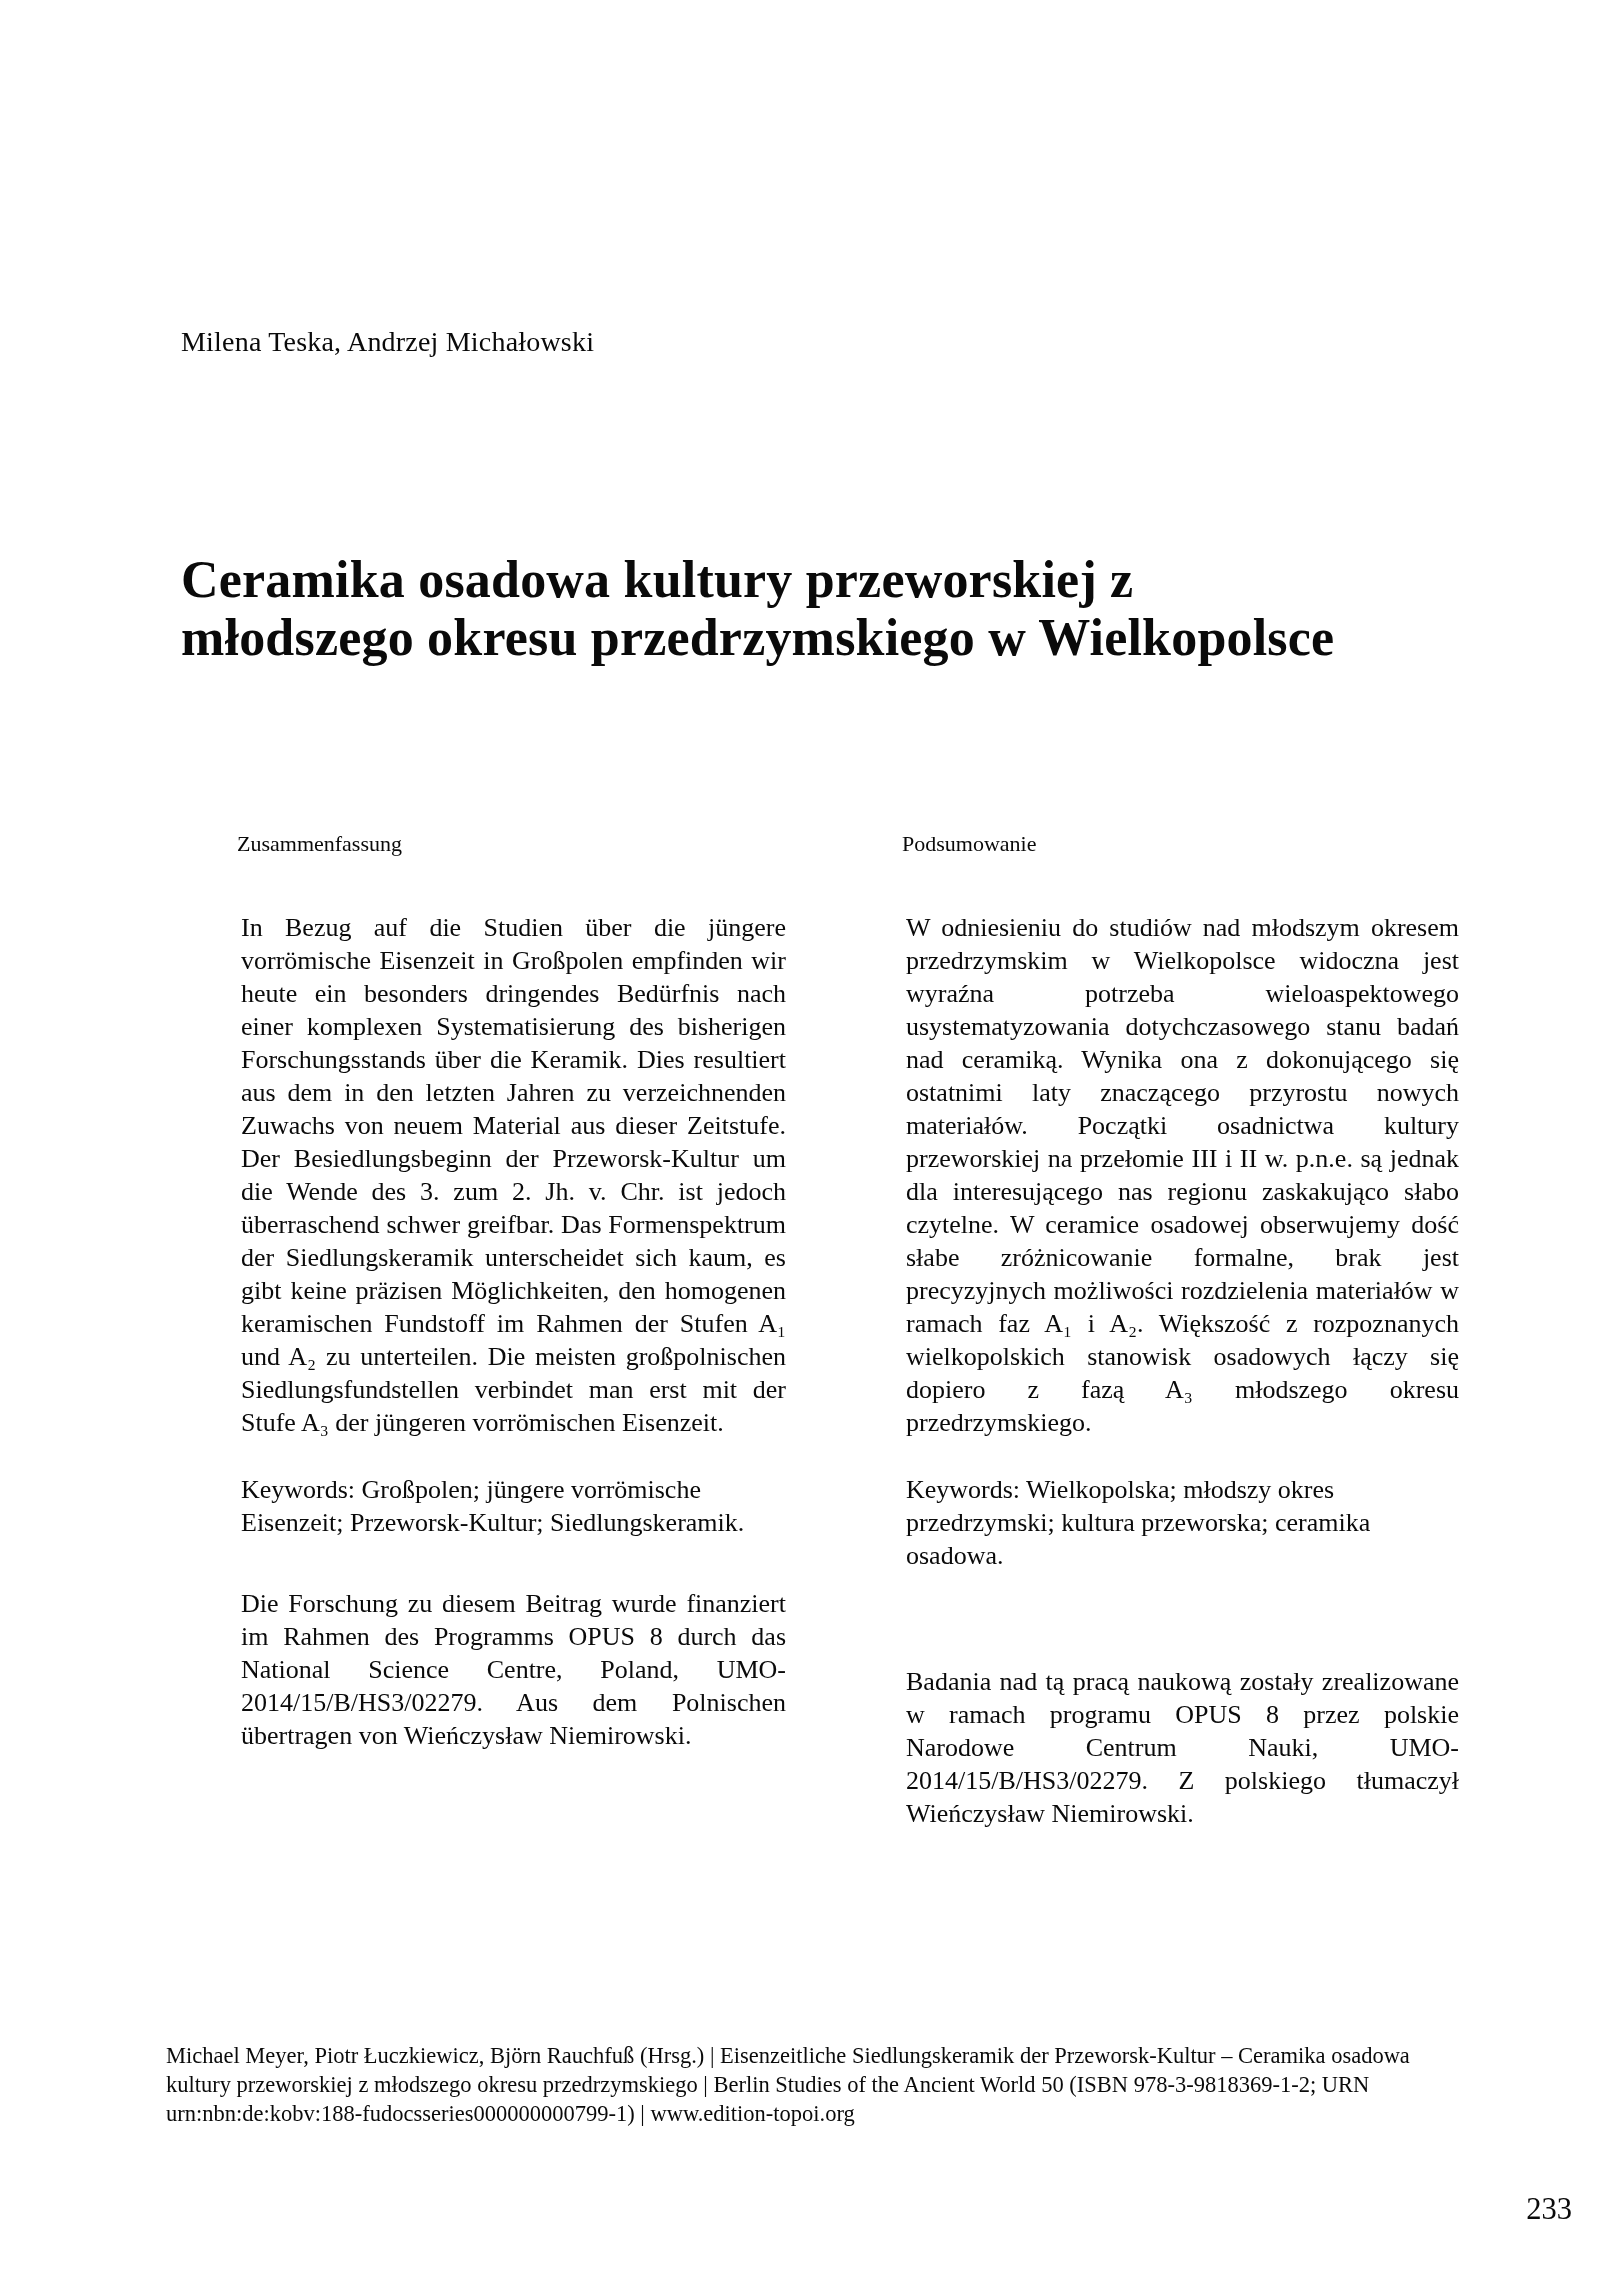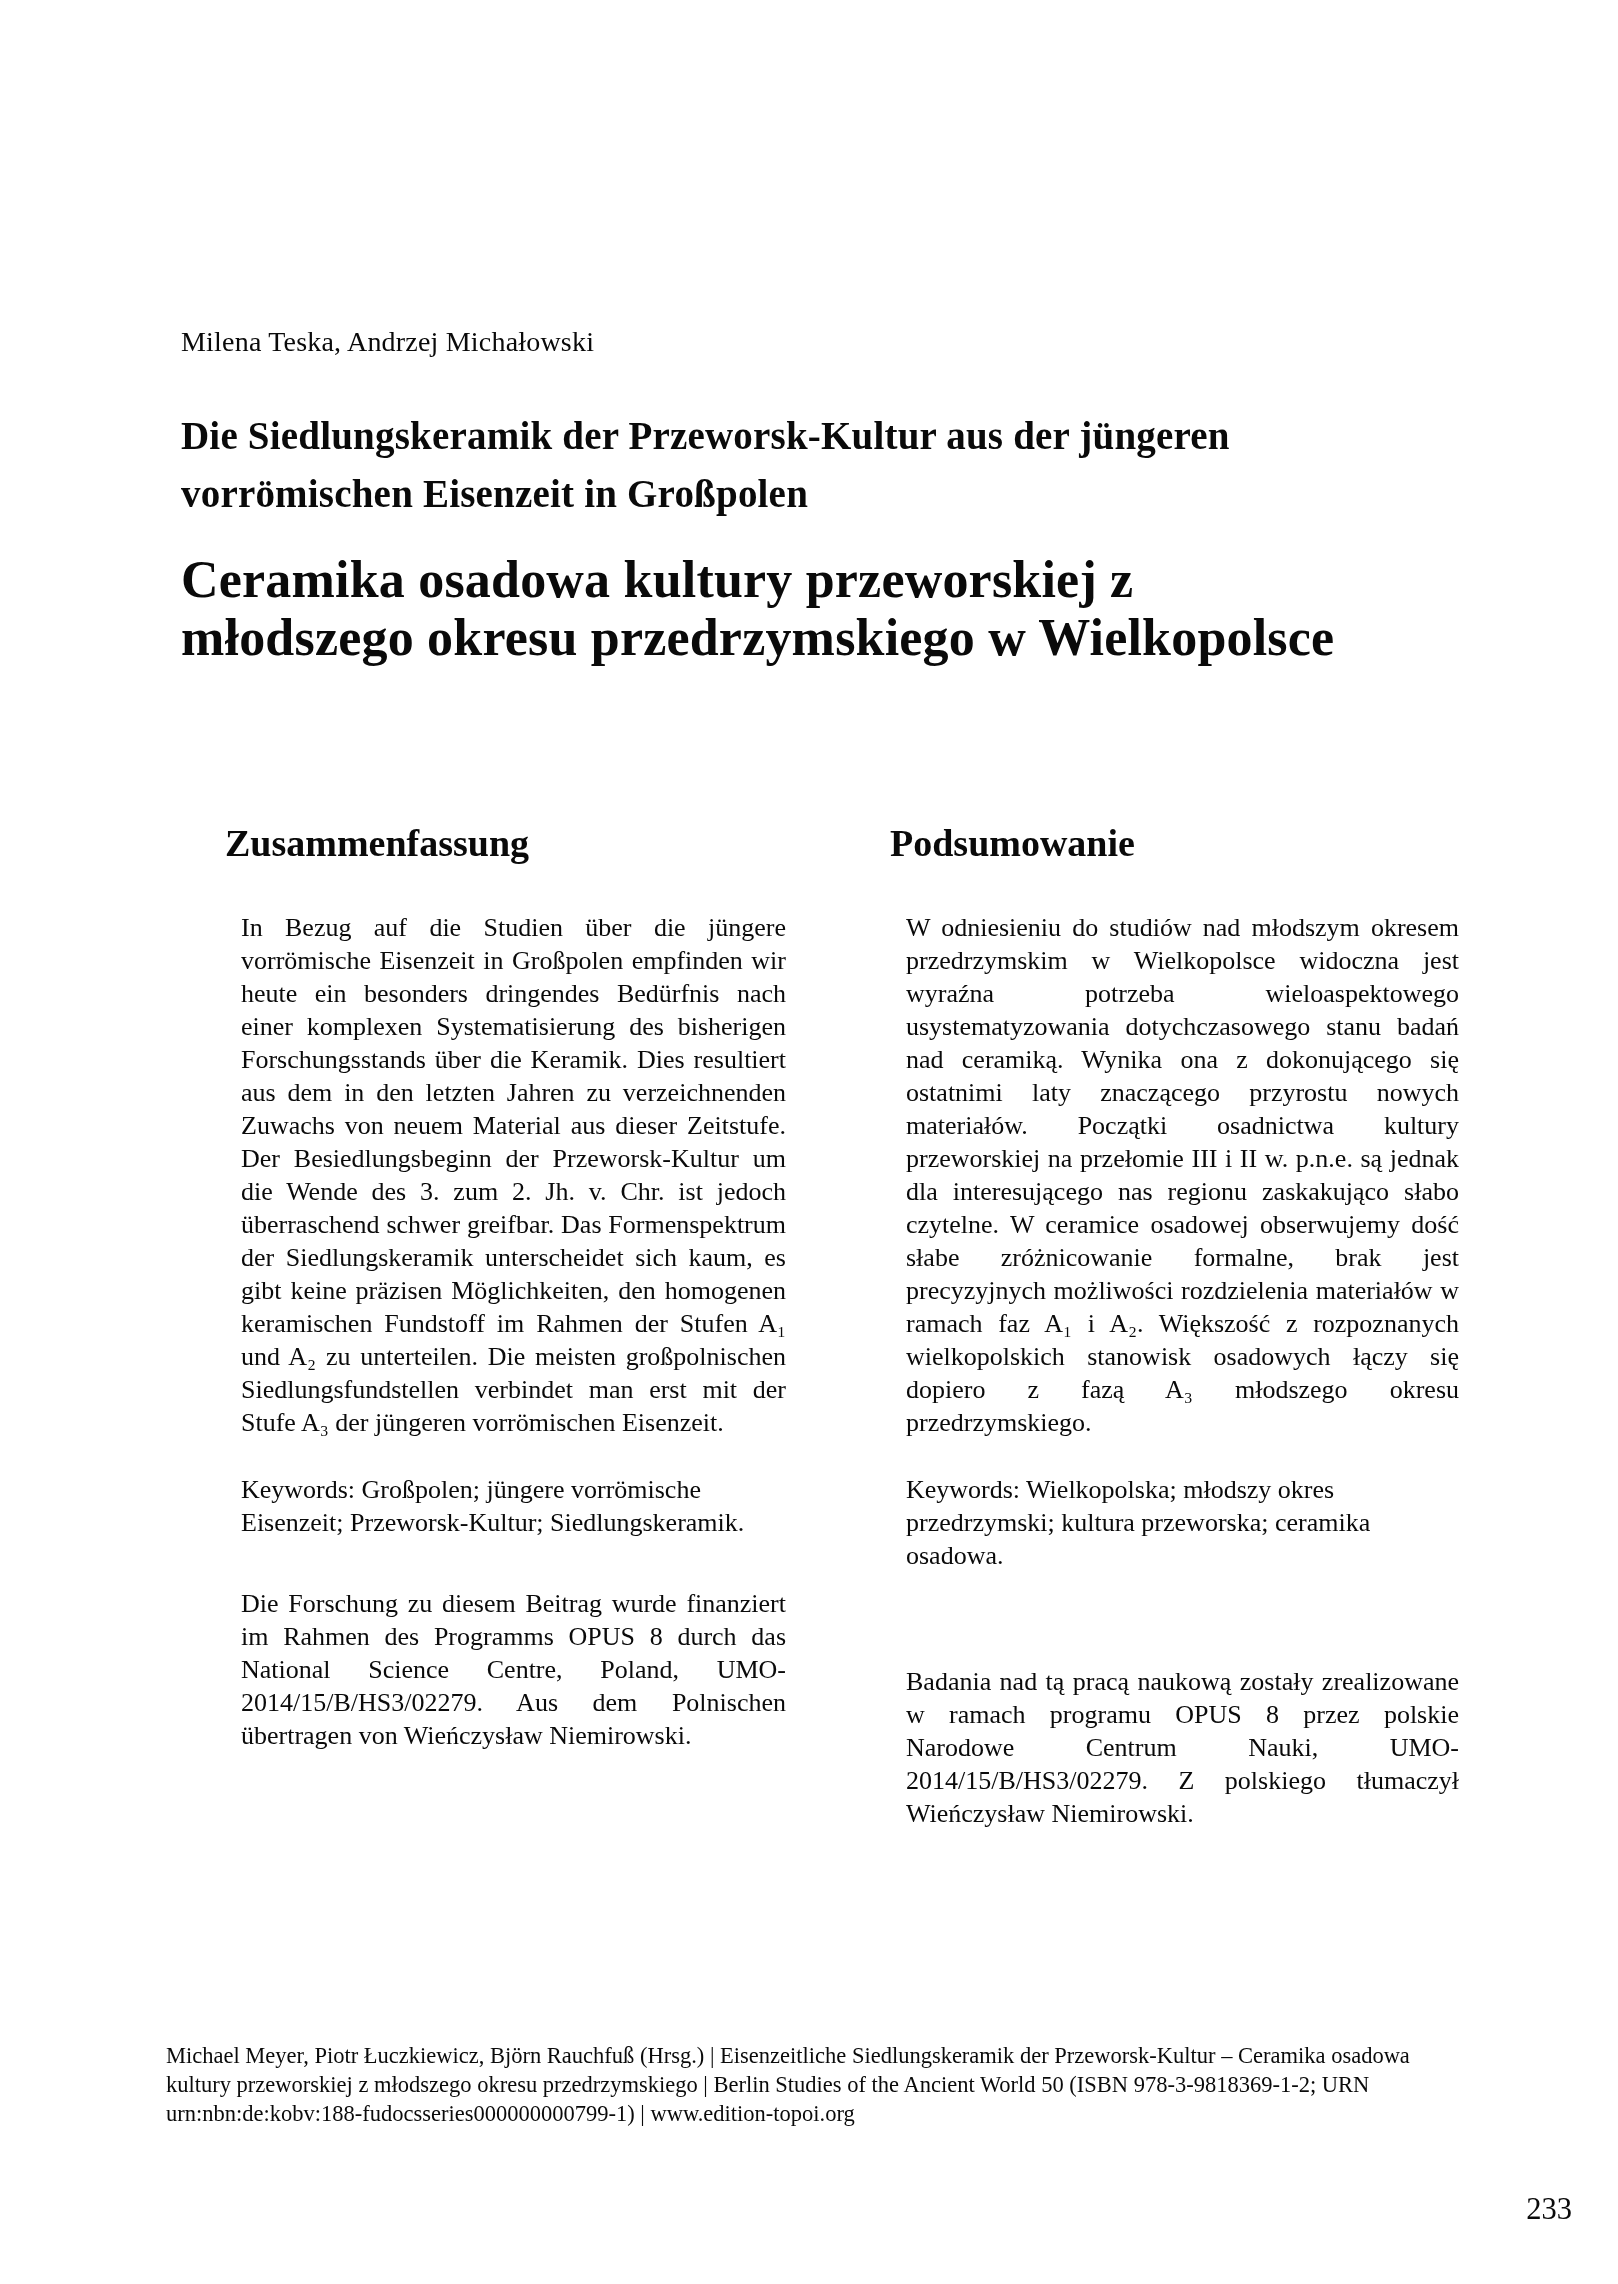--- a/index.html
+++ b/index.html
@@ -50,24 +50,24 @@
   }
 
   .column {
     position: absolute;
     top: 824px;
   }
   .column.left  { left: 225px;  width: 577px; }
   .column.right { left: 890px; width: 585px; }
 
   .col-heading {
-    font-size: 38px;
-    font-weight: 700;
+    font-size: 22px;
+    font-weight: 400;
     line-height: 39px;
-    margin: 0 0 48px 0;
+    margin: 0 0 48px 12px;
   }
 
   .abstract-body, .keywords, .funding {
     font-size: 26px;
     line-height: 33px;
     text-align: justify;
     margin: 16px;
   }
   .keywords {
     margin-top: 34px;
@@ -97,21 +97,20 @@
     line-height: 37px;
   }
 </style>
 </head>
 <body>
 
 <div class="page">
 
   <div class="authors">Milena Teska, Andrzej Michałowski</div>
 
-  <h1 class="title-de">Die Siedlungskeramik der Przeworsk-Kultur aus der jüngeren vorrömischen Eisenzeit in Großpolen</h1>
 
   <h1 class="title-pl">Ceramika osadowa kultury przeworskiej z młodszego okresu przedrzymskiego w Wielkopolsce</h1>
 
   <section class="column left">
     <h2 class="col-heading">Zusammenfassung</h2>
     <p class="abstract-body">In Bezug auf die Studien über die jüngere vorrömische Eisenzeit in Großpolen empfinden wir heute ein besonders dringendes Bedürfnis nach einer komplexen Systematisierung des bisherigen Forschungsstands über die Keramik. Dies resultiert aus dem in den letzten Jahren zu verzeichnenden Zuwachs von neuem Material aus dieser Zeitstufe. Der Besiedlungsbeginn der Przeworsk-Kultur um die Wende des 3. zum 2. Jh. v. Chr. ist jedoch überraschend schwer greifbar. Das Formenspektrum der Siedlungskeramik unterscheidet sich kaum, es gibt keine präzisen Möglichkeiten, den homogenen keramischen Fundstoff im Rahmen der Stufen A₁ und A₂ zu unterteilen. Die meisten großpolnischen Siedlungsfundstellen verbindet man erst mit der Stufe A₃ der jüngeren vorrömischen Eisenzeit.</p>
     <p class="keywords">Keywords: Großpolen; jüngere vorrömische Eisenzeit; Przeworsk-Kultur; Siedlungskeramik.</p>
     <p class="funding">Die Forschung zu diesem Beitrag wurde finanziert im Rahmen des Programms OPUS 8 durch das National Science Centre, Poland, UMO-2014/15/B/HS3/02279. Aus dem Polnischen übertragen von Wieńczysław Niemirowski.</p>
   </section>
 

